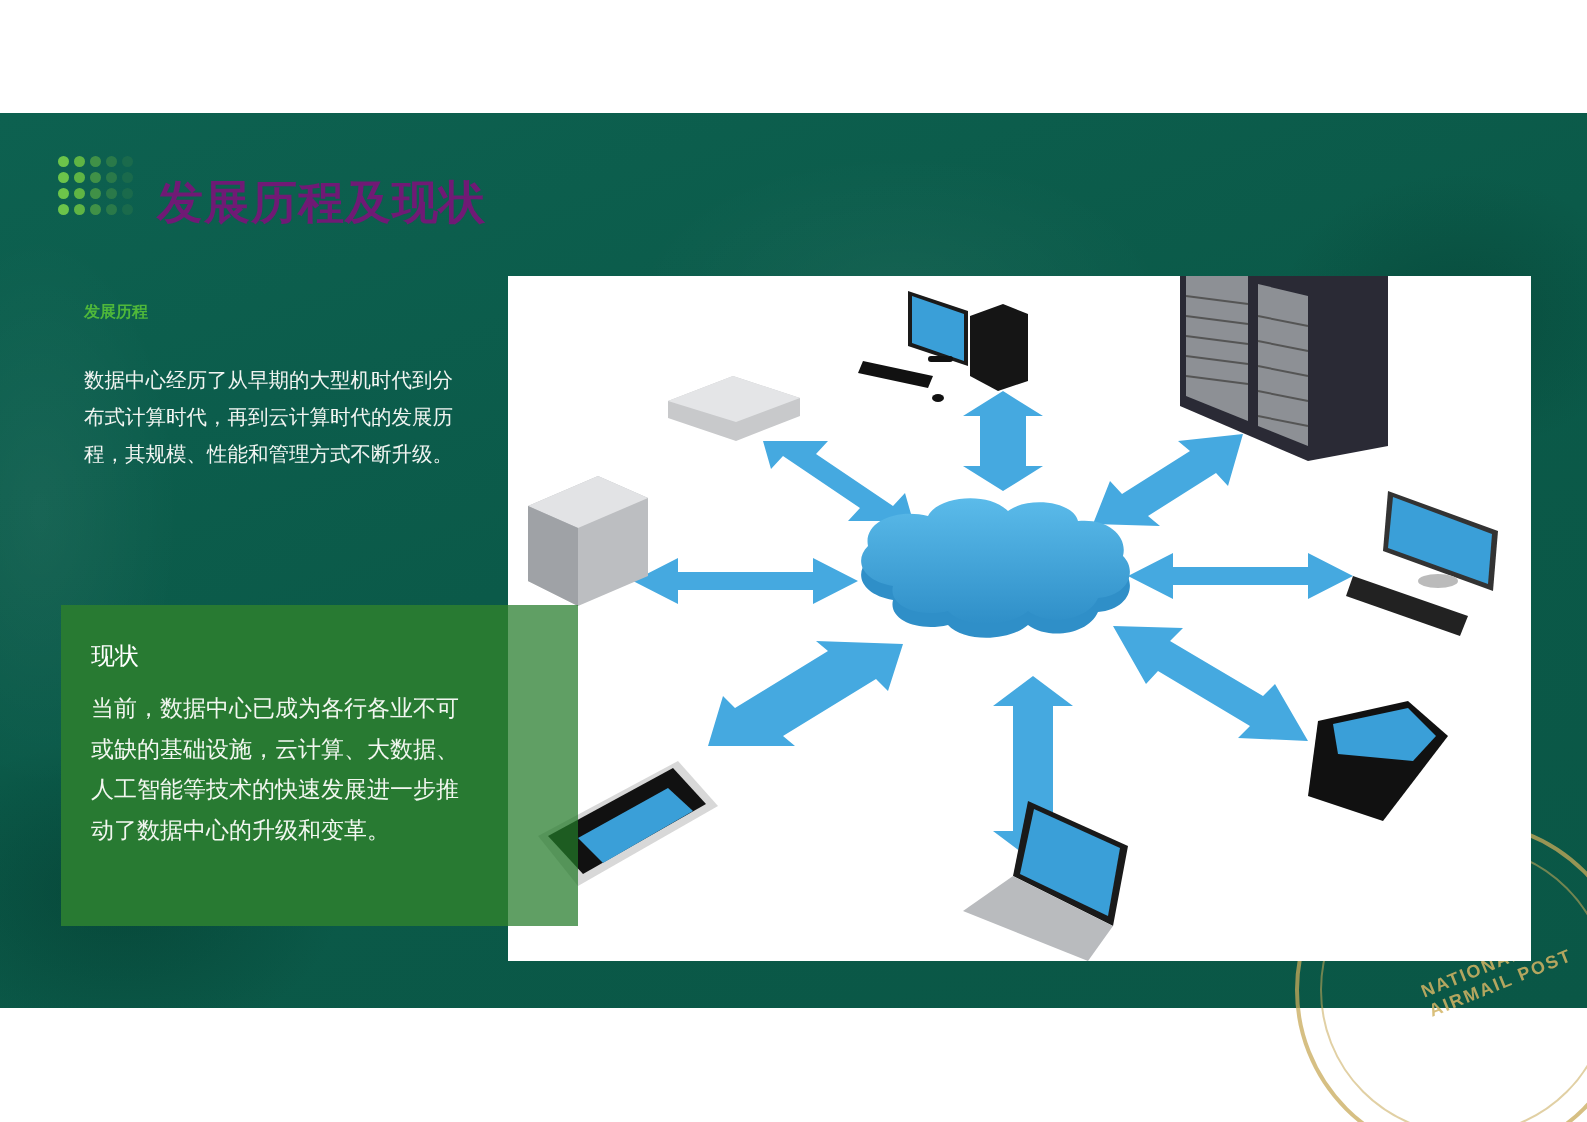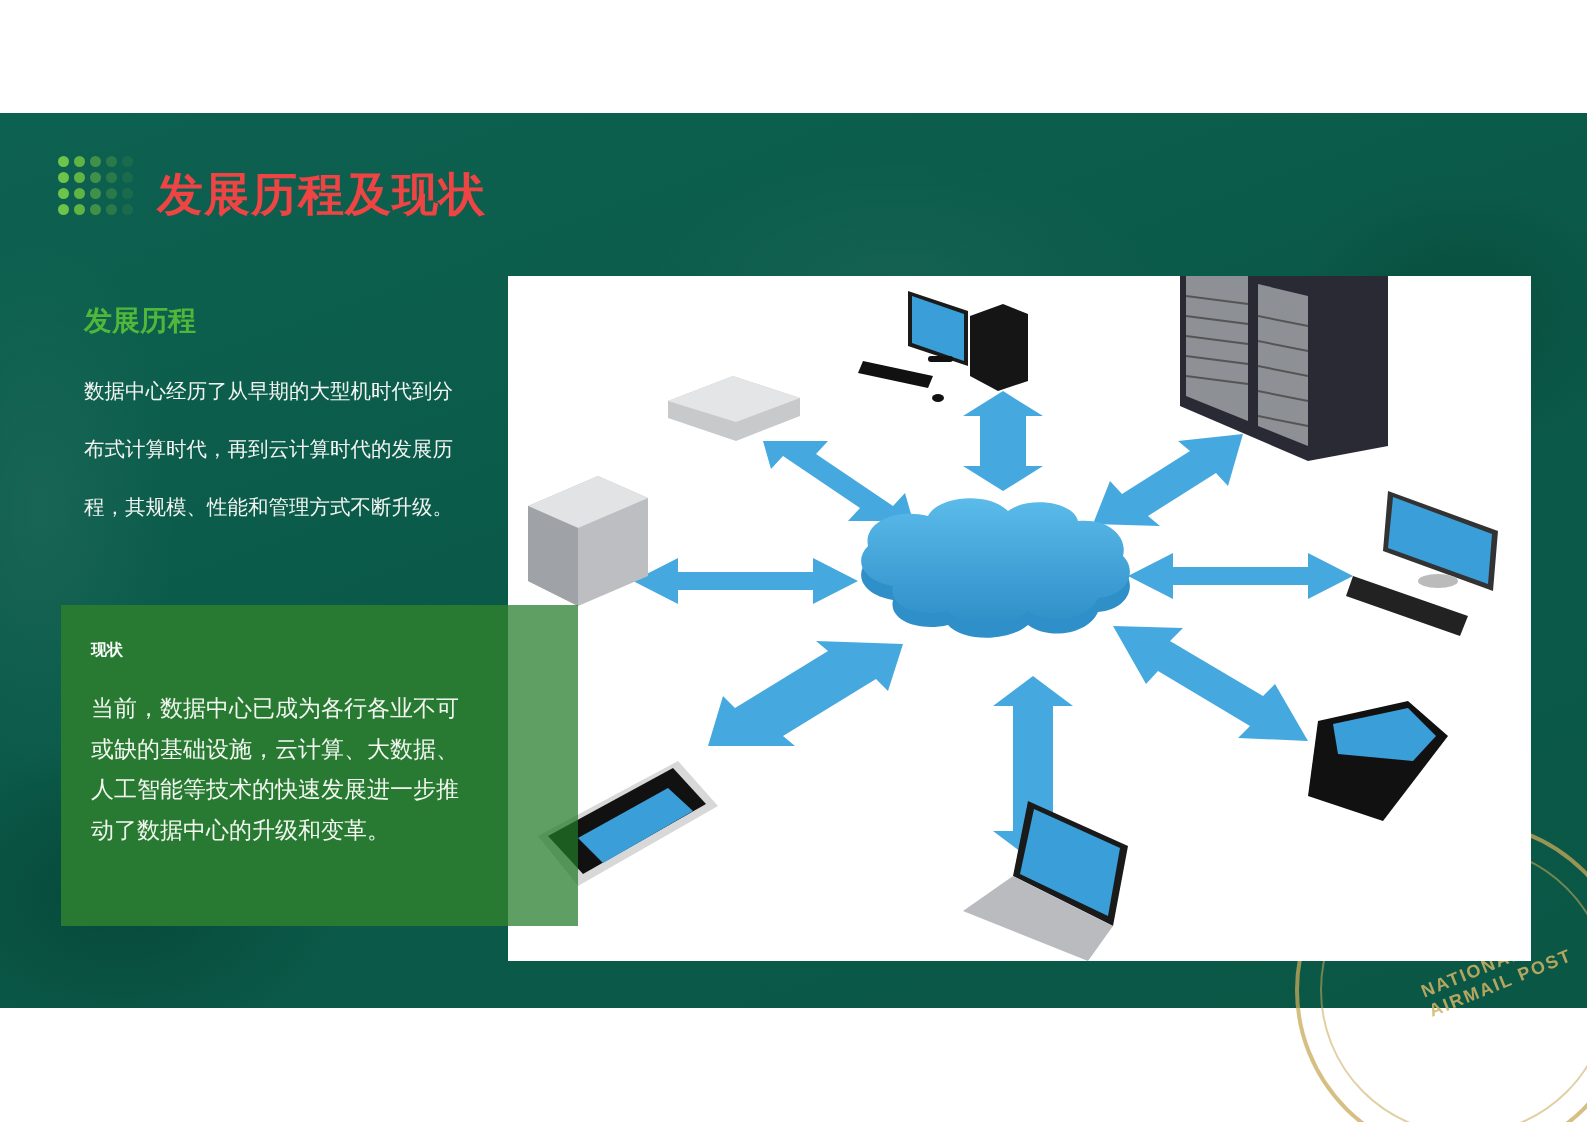--- a/index.html
+++ b/index.html
@@ -25,44 +25,44 @@
     border:2px solid rgba(200,170,90,0.55); box-sizing:border-box;
   }
   .stamp-text {
     position:absolute; left:1420px; top:950px; color:rgba(210,180,100,0.85);
     font-size:18px; font-weight:bold; letter-spacing:2px; transform:rotate(-22deg);
     font-family:"Liberation Sans",sans-serif;
   }
   .dots { position:absolute; left:58px; top:156px; width:80px; height:60px; }
   .dot { position:absolute; width:11px; height:11px; border-radius:50%; }
   .title {
-    position:absolute; left:157px; top:164px; font-size:46px; font-weight:bold;
-    color:#ef4444; letter-spacing:1px; line-height:60px;
+    position:absolute; left:157px; top:172px; font-size:46px; font-weight:bold;
+    color:#701a75; letter-spacing:1px; line-height:60px;
   }
   .h-dev {
-    position:absolute; left:84px; top:302px; font-size:28px; font-weight:bold; color:#4fb83a;
+    position:absolute; left:84px; top:302px; font-size:16px; font-weight:bold; color:#4fb83a;
   }
   .p-dev {
-    position:absolute; left:84px; top:362px; width:370px; font-size:20.5px; line-height:58px;
+    position:absolute; left:84px; top:362px; width:370px; font-size:20.5px; line-height:37px;
     color:#f2f5f2;
   }
   .photo {
     position:absolute; left:508px; top:276px; width:1023px; height:685px; background:#ffffff;
     overflow:hidden;
   }
   .photo svg { position:absolute; left:0; top:0; }
   .status-box {
     position:absolute; left:61px; top:605px; width:517px; height:321px;
     background:rgba(34,122,40,0.72);
   }
   .status-box-solid {
     position:absolute; left:61px; top:605px; width:447px; height:321px; background:#287a32;
   }
   .h-status {
-    position:absolute; left:91px; top:640px; font-size:16px; font-weight:bold; color:#ffffff;
+    position:absolute; left:91px; top:640px; font-size:24px; font-weight:normal; color:#ffffff;
   }
   .p-status {
     position:absolute; left:91px; top:688px; width:380px; font-size:23px; line-height:40.5px;
     color:#f2f7f0;
   }
 </style>
 </head>
 <body>
 
 <div class="band"></div>

